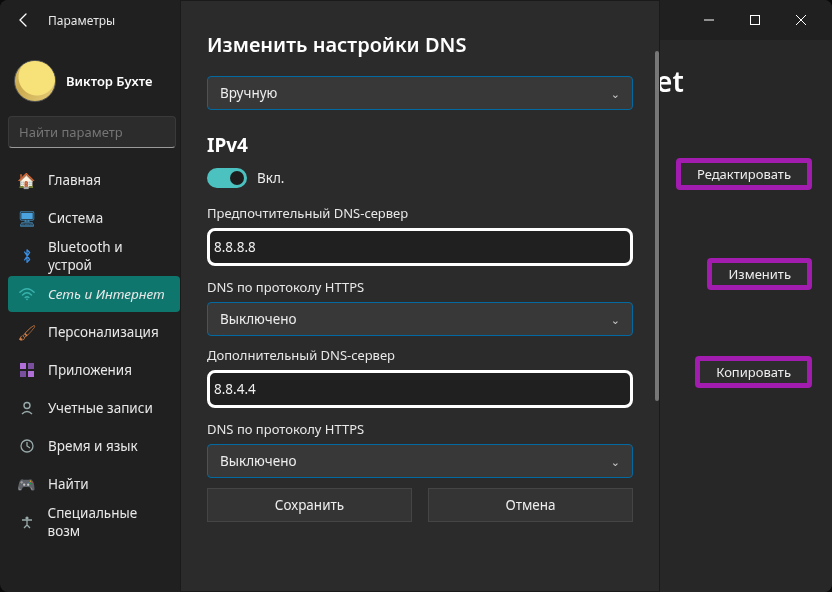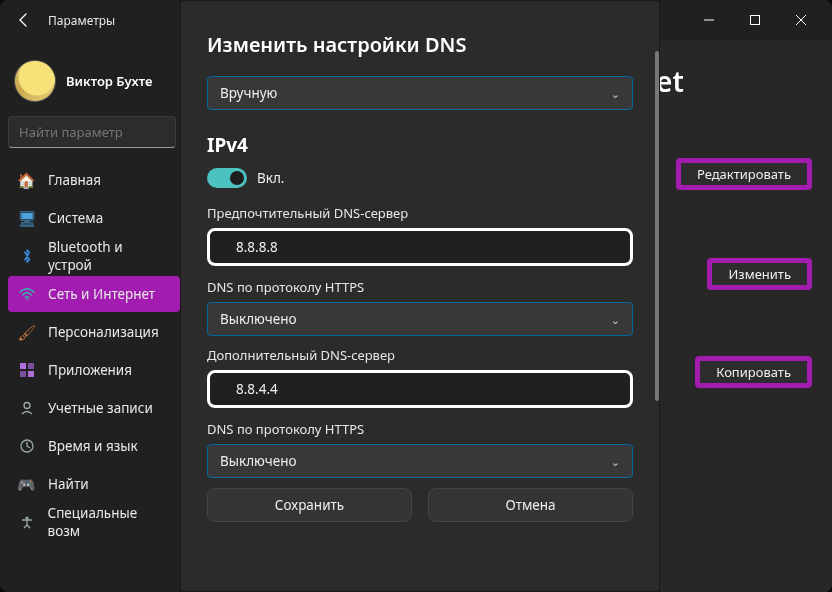--- a/index.html
+++ b/index.html
@@ -13,43 +13,43 @@
   .body { display:flex; height: calc(100% - 40px); }
   .sidebar { width: 180px; flex-shrink:0; padding: 8px 0 8px 8px; }
   .user-row { display:flex; align-items:center; gap:10px; padding: 12px 6px 14px 6px; }
   .avatar { width: 42px; height: 42px; border-radius: 50%; background: linear-gradient(135deg,#d9c36b 0%, #caa94f 40%, #e6cf79 100%); border:1px solid #555; position:relative; overflow:hidden; }
   .avatar::after{content:""; position:absolute; inset:0; background: radial-gradient(circle at 55% 40%, #f7e27a 0 18px, transparent 19px), radial-gradient(circle at 40% 35%, #fff 0 3px, transparent 4px), radial-gradient(circle at 60% 30%, #fff 0 3px, transparent 4px);}
   .user-name { font-size: 13px; font-weight: 600; color:#fff; }
   .search-wrap { padding: 0 4px 6px 0; }
   .search-input { width: 100%; height: 32px; padding: 0 10px; background:#2c2c2c; border:1px solid #3a3a3a; border-bottom:1px solid #9a9a9a; border-radius:4px; color:#c4b5fd; font-size:13px; outline:none; }
   .nav { margin-top: 8px; display:flex; flex-direction:column; gap:2px; }
   .nav-item { height:36px; display:flex; align-items:center; gap:12px; padding:0 10px; border-radius:4px; font-size:13.5px; color:#e8e8e8; cursor:pointer; }
-  .nav-item.active { background:#a21caf; }
+  .nav-item.active { background:#0f766e;font-style:italic; }
   .nav-item .ic { width:18px; height:18px; display:flex; align-items:center; justify-content:center; font-size:15px; }
   .content { flex:1; position:relative; background:#272727; }
   .bg-heading { position:absolute; top:22px; right:22px; left:16px; font-size:28px; font-weight:600; color:#fff; text-align:left; padding-left: 460px; }
   .bg-btn { position:absolute; right:20px; height:32px; padding:0 16px; background:#2d2d2d; border:5px solid #a21caf; border-radius:4px; font-size:13px; color:#eee; cursor:pointer; display:flex; align-items:center; }
   .bg-btn.b1 { top:118px; }
   .bg-btn.b2 { top:218px; }
   .bg-btn.b3 { top:316px; }
   
   .dialog { position:absolute; top:0; left:180px; width:480px; height:592px; background:#2b2b2b; border:1px solid #1a1a1a; padding: 0 26px 18px 26px; overflow:hidden; }
   .dlg-title { font-size:20px; font-weight:600; margin:30px 0 18px 0; color:#fff; }
   .select { height:34px; background:#383838; border:1px solid #0369a1; border-radius:4px; display:flex; align-items:center; justify-content:space-between; padding:0 12px; font-size:13.5px; color:#eee; cursor:pointer; }
   .chev { color:#ccc; font-size:11px; }
   .h2 { font-size:19px; font-weight:700; margin:22px 0 10px 0; }
   .toggle-row { display:flex; align-items:center; gap:10px; margin-bottom:16px; }
   .toggle { width:40px; height:20px; border-radius:10px; background:#4cc2c0; position:relative; cursor:pointer; }
   .toggle .knob { position:absolute; top:3px; right:3px; width:14px; height:14px; border-radius:50%; background:#1d1d1d; }
   .lbl { font-size:13px; color:#e8e8e8; margin-bottom:6px; margin-top:2px; }
   .tog-lbl { font-size:13.5px; color:#eee; }
-  .field { width:100%; height:38px; background:#202020; border:3px solid #fff; border-radius:8px; padding:0 26px; font-size:13.5px; color:#eee; outline:none; margin-bottom:10px; }
+  .field { width:100%; height:38px; background:#202020; border:3px solid #fff; border-radius:8px; padding:0 4px; font-size:13.5px; color:#eee; outline:none; margin-bottom:10px; }
   .select.small { margin-bottom:10px; }
   .dlg-actions { display:flex; gap:16px; margin-top:10px; }
-  .dlg-btn { flex:1; height:34px; background:#343434; border:1px solid #454545; border-radius:8px; font-size:13.5px; color:#eee; cursor:pointer; display:flex; align-items:center; justify-content:center; }
+  .dlg-btn { flex:1; height:34px; background:#343434; border:1px solid #454545; border-radius:0; font-size:13.5px; color:#eee; cursor:pointer; display:flex; align-items:center; justify-content:center; }
   .scrollbar { position:absolute; right:0; top:50px; bottom:190px; width:4px; background:#777; border-radius:2px; }
   
   .ic-home{color:#e67e22;} .ic-sys{color:#4aa3df;} .ic-bt{color:#3a8de0;}
   .ic-net{color:#38b2ac;} .ic-pers{color:#d37f45;} .ic-apps{color:#b06fd8;}
   .ic-acct{color:#7f8c8d;} .ic-time{color:#7f8c8d;} .ic-game{color:#7f8c8d;} .ic-acc{color:#7f8c8d;}
 </style>
 </head>
 <body>
 
 <div class="window">

